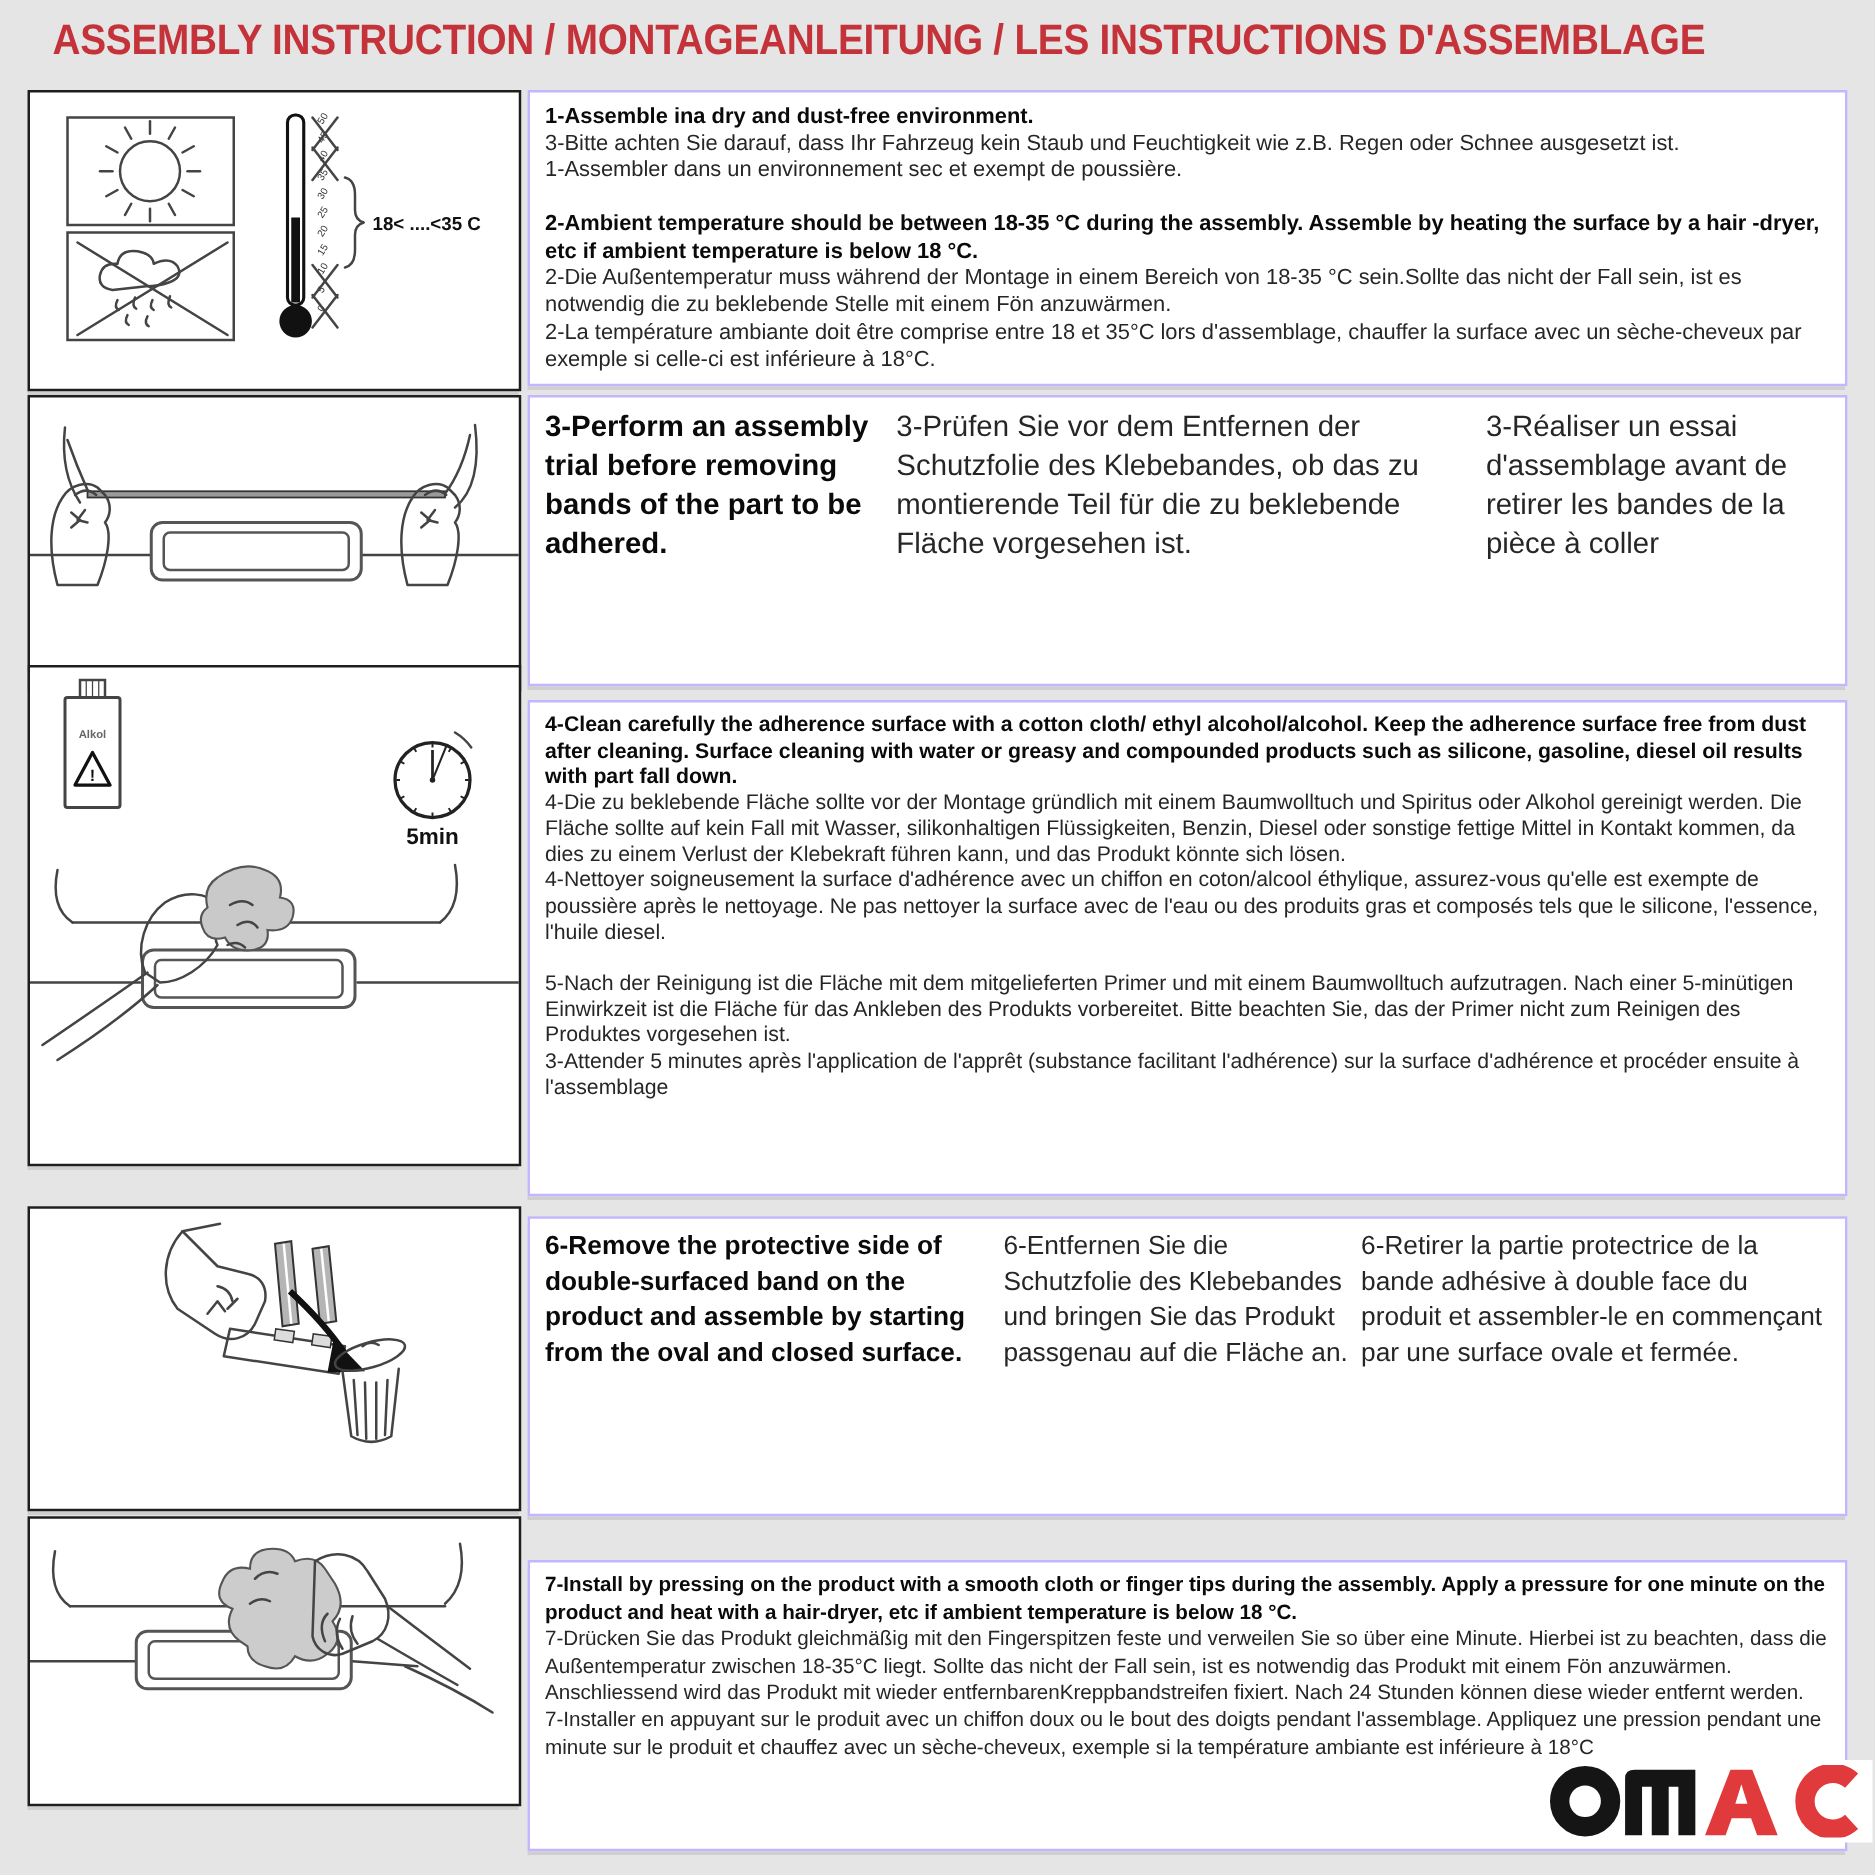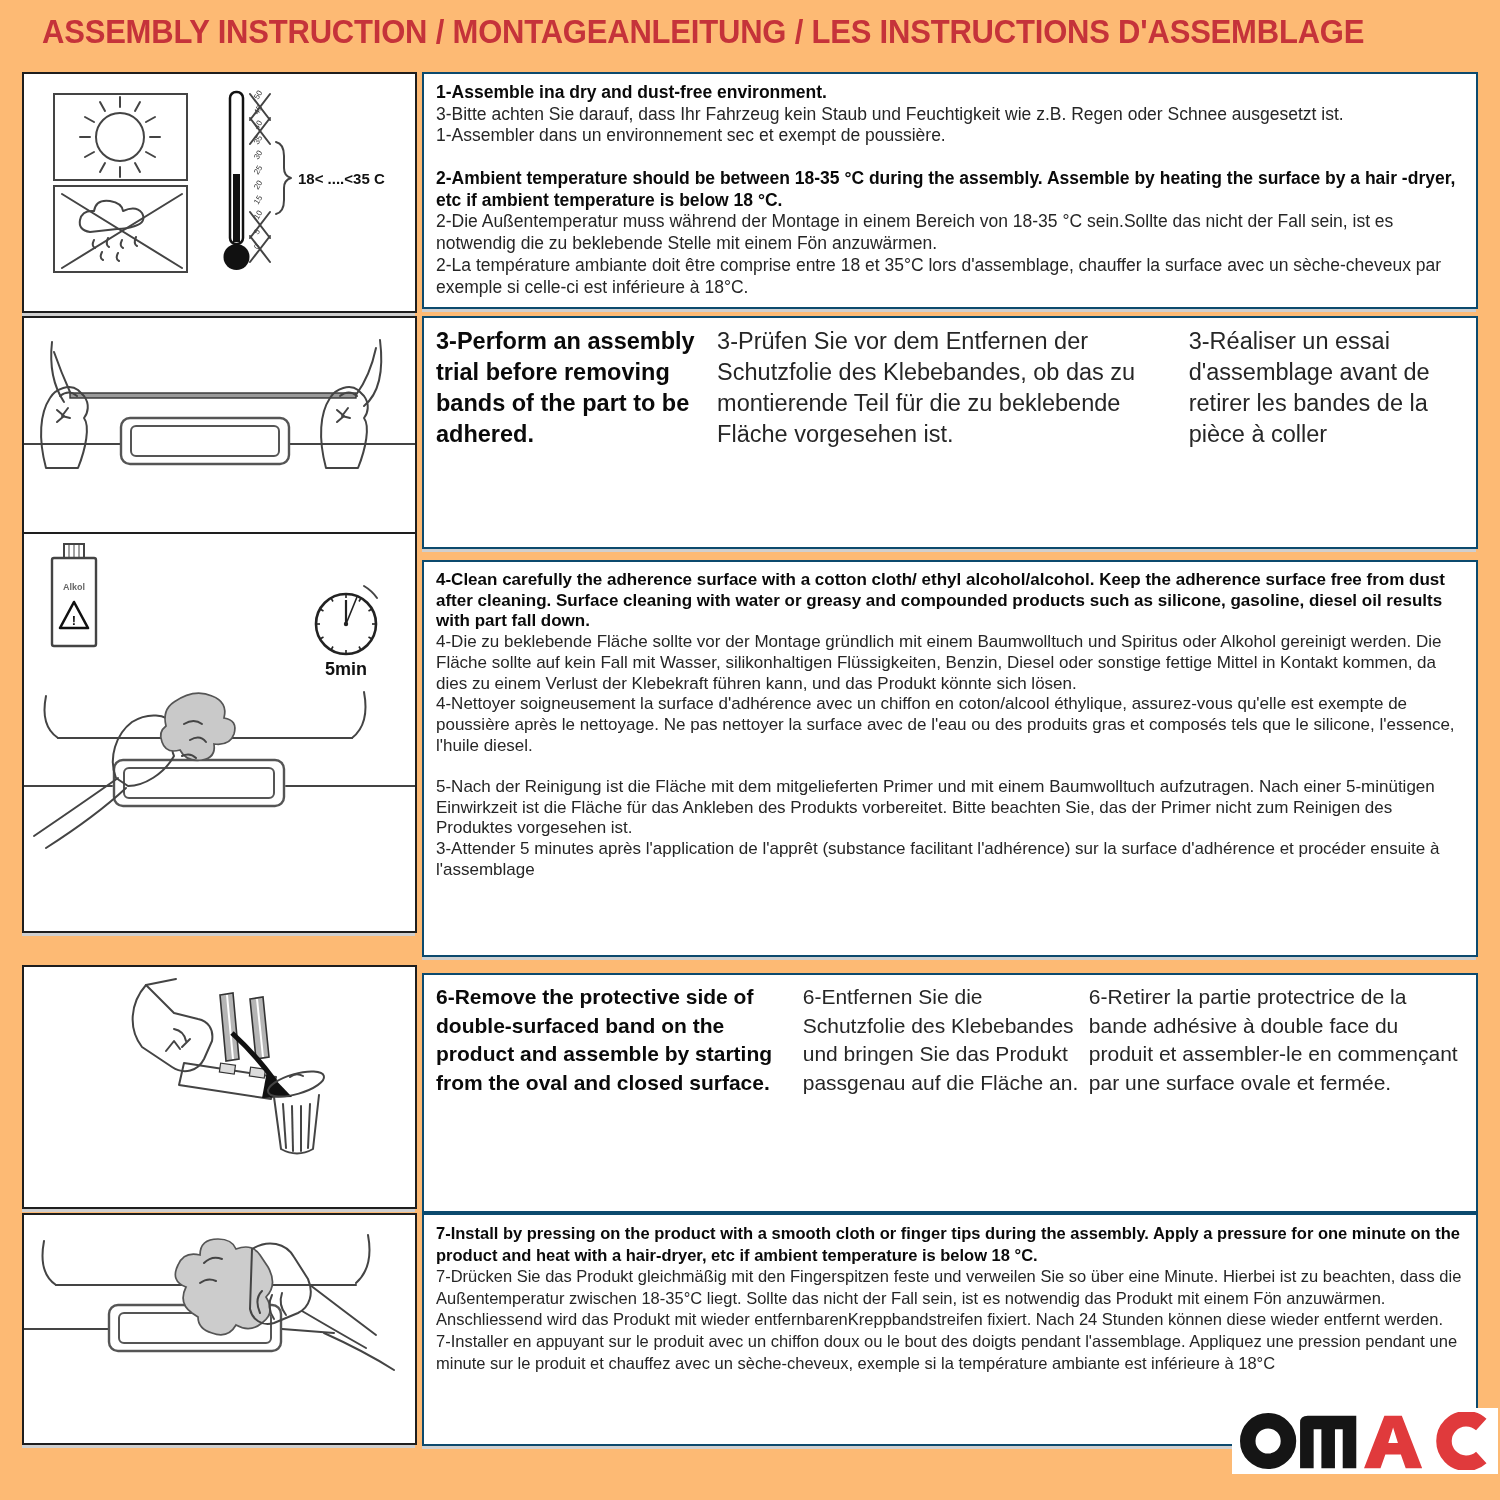--- a/index.html
+++ b/index.html
@@ -1,34 +1,34 @@
 <!DOCTYPE html>
 <html><head>
 <meta charset="utf-8">
 <style>
   html,body{margin:0;padding:0;background:#fff;}
-  #page{position:relative;width:1500px;height:1500px;background:#fdba74;overflow:hidden;
+  #page{position:relative;width:1500px;height:1500px;background:#e5e5e5;overflow:hidden;
         font-family:"Liberation Sans","DejaVu Sans",sans-serif;}
   #title{position:absolute;left:42px;top:12px;font-size:31px;font-weight:800;letter-spacing:-0.2px;
          color:#c5333a;white-space:nowrap;transform:scaleY(1.1);transform-origin:left top;}
   .imgbox{position:absolute;left:22px;width:391px;background:#fff;border:2px solid #1e1e1e;
           box-shadow:-1px 4px 0 -1px #cfcfcf;}
-  .textbox{position:absolute;left:422px;width:1056px;background:#fff;border:2px solid #0c4a6e;
+  .textbox{position:absolute;left:422px;width:1056px;background:#fff;border:2px solid #c4b5fd;
            box-sizing:border-box;padding:8px 14px 8px 12px;box-shadow:-1px 4px 0 -1px #cfcfcf;}
   .textbox p{margin:0;}
   .b{font-weight:700;color:#0a0a0a;}
   .r{font-weight:400;color:#262626;}
   .gap{margin-bottom:1.2em !important;}
   .t-std{font-size:17.5px;line-height:1.24;}
   .t-s3{font-size:17px;line-height:1.22;}
   .t-big{font-size:23.5px;line-height:1.32;}
   .t-big p{max-width:945px;}
   .t-mid{font-size:21px;line-height:1.36;}
   .t-mid p{max-width:985px;}
-  .t-sm{font-size:16.5px;line-height:1.31;}
+  .t-sm{font-size:16.5px;line-height:1.31;margin-top:35px;}
   .vcenter{display:flex;flex-direction:row;justify-content:center;}
   .imgbox svg{position:absolute;left:0;top:0;width:100%;height:100%;}
   #omac-logo{position:absolute;left:1232px;top:1408px;width:266px;height:66px;background:#fff;
              display:flex;align-items:center;justify-content:center;}
   .ill-stroke{stroke:#444;fill:none;stroke-width:2;stroke-linecap:round;stroke-linejoin:round;}
 </style>
 </head>
 <body>
 
 <div id="page">

